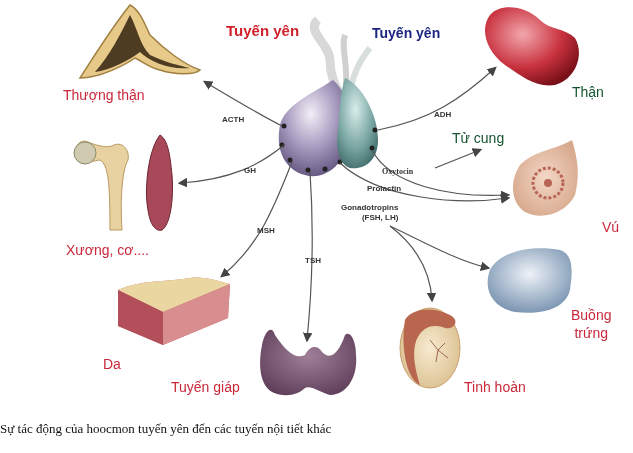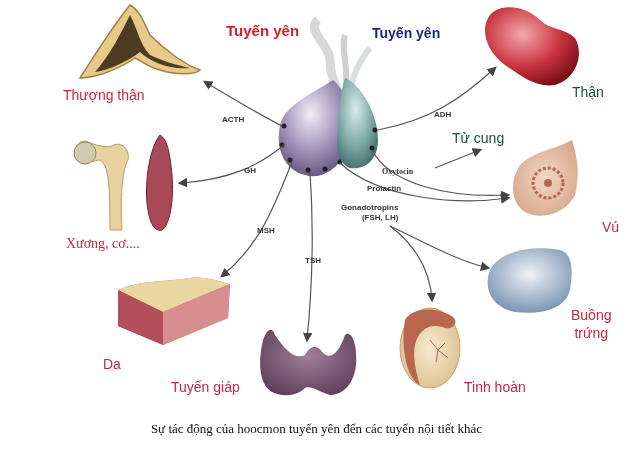--- a/index.html
+++ b/index.html
@@ -4,21 +4,21 @@
 <style>
   html, body { margin: 0; padding: 0; background: #ffffff; }
   body { width: 633px; height: 453px; position: relative; overflow: hidden; font-family: "Liberation Sans", sans-serif; }
   svg.scene { position: absolute; left: 0; top: 0; width: 633px; height: 453px; }
   .lbl { position: absolute; white-space: nowrap; font-family: "Liberation Sans", sans-serif; text-align: right; }
   .red { color: #c8283a; font-size: 14px; }
   .navy { color: #14532d; font-size: 14px; }
   .title-red { color: #d0202a; font-weight: bold; font-size: 15px; text-align: center; line-height: 18px; }
   .title-navy { color: #1c2580; font-weight: bold; font-size: 14px; text-align: center; line-height: 18px; }
   .hormone { color: #333; font-size: 8px; font-weight: bold; }
-  .caption { position: absolute; left: 0; width: 633px; top: 421px; text-align: center; font-family: "Liberation Serif", serif; font-size: 13px; color: #111; }
+  .caption { position: absolute; left: 0; width: 633px; top: 421px; text-align: left; font-family: "Liberation Serif", serif; font-size: 13px; color: #111; }
 </style>
 </head>
 <body>
 
 <svg class="scene" viewBox="0 0 633 453">
   <defs>
     <marker id="ah" markerWidth="8" markerHeight="8" refX="6" refY="4" orient="auto">
       <path d="M0,0 L8,4 L0,8 Z" fill="#444"></path>
     </marker>
     <radialGradient id="antG" cx="0.45" cy="0.35" r="0.7">
@@ -145,21 +145,21 @@
 <div class="lbl hormone" style="left:305px; top:256px;">TSH</div>
 <div class="lbl hormone" style="left:434px; top:110px;">ADH</div>
 <div class="lbl hormone" style="left:382px; top:167px;font-family:Liberation Serif, serif;">Oxytocin</div>
 <div class="lbl hormone" style="left:367px; top:184px;">Prolactin</div>
 <div class="lbl hormone" style="left:341px; top:203px; text-align:right; line-height:10px;">
   <div>Gonadotropins</div>
   <div>(FSH, LH)</div>
 </div>
 
 <div class="lbl red" style="left:63px; top:87px;">Thượng thận</div>
-<div class="lbl red" style="left:66px; top:236px;font-family:Liberation Serif, serif;">Xương, cơ....</div>
+<div class="lbl red" style="left:66px; top:242px;">Xương, cơ....</div>
 <div class="lbl red" style="left:103px; top:356px;">Da</div>
 <div class="lbl red" style="left:171px; top:379px;">Tuyến giáp</div>
 <div class="lbl red" style="left:464px; top:379px;">Tinh hoàn</div>
 <div class="lbl red" style="left:571px; top:306px; text-align:center; line-height:18px;">
   <div>Buồng</div>
   <div>trứng</div>
 </div>
 <div class="lbl red" style="left:584px; top:219px;margin-left:18px;">Vú</div>
 <div class="lbl navy" style="left:452px; top:130px;">Tử cung</div>
 <div class="lbl navy" style="left:572px; top:84px;">Thận</div>

